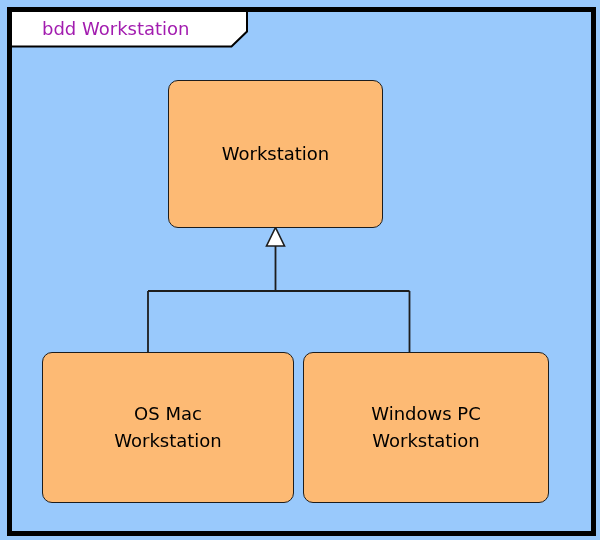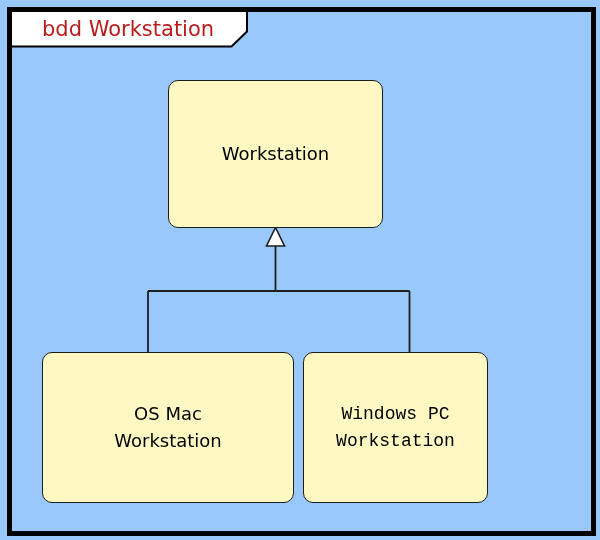--- a/index.html
+++ b/index.html
@@ -25,42 +25,42 @@
   .frame-label {
     position: absolute;
     left: 11px;
     top: 12px;
     width: 232px;
     height: 33px;
     display: flex;
     align-items: center;
     padding-left: 31px;
     box-sizing: border-box;
-    font-size: 21px;
-    color: #b91c1c;
+    font-size: 18px;
+    color: #a21caf;
     white-space: nowrap;
   }
   .block {
     position: absolute;
-    background: #fef9c3;
+    background: #fdba74;
     border: 1.8px solid #1d1d1d;
     border-radius: 10px;
     display: flex;
     align-items: center;
     justify-content: center;
     text-align: center;
     font-size: 18px;
     line-height: 1.45;
     color: #000;
     white-space: pre-line;
     box-sizing: border-box;
   }
   #block-workstation { left: 168px; top: 80px;  width: 215px; height: 148px; }
   #block-os-mac      { left: 42px;  top: 352px; width: 252px; height: 151px; }
-  #block-windows-pc  { left: 303px; top: 352px; width: 185px; height: 151px; font-family: Liberation Mono, monospace; }
+  #block-windows-pc  { left: 303px; top: 352px; width: 246px; height: 151px; }
 </style>
 </head>
 <body>
 
 <div id="canvas">
 
   <svg id="overlay-svg" viewBox="0 0 600 540" xmlns="http://www.w3.org/2000/svg">
 
     <rect x="9.5" y="9.5" width="584" height="524" fill="none" stroke="#000000" stroke-width="5"></rect>
 

